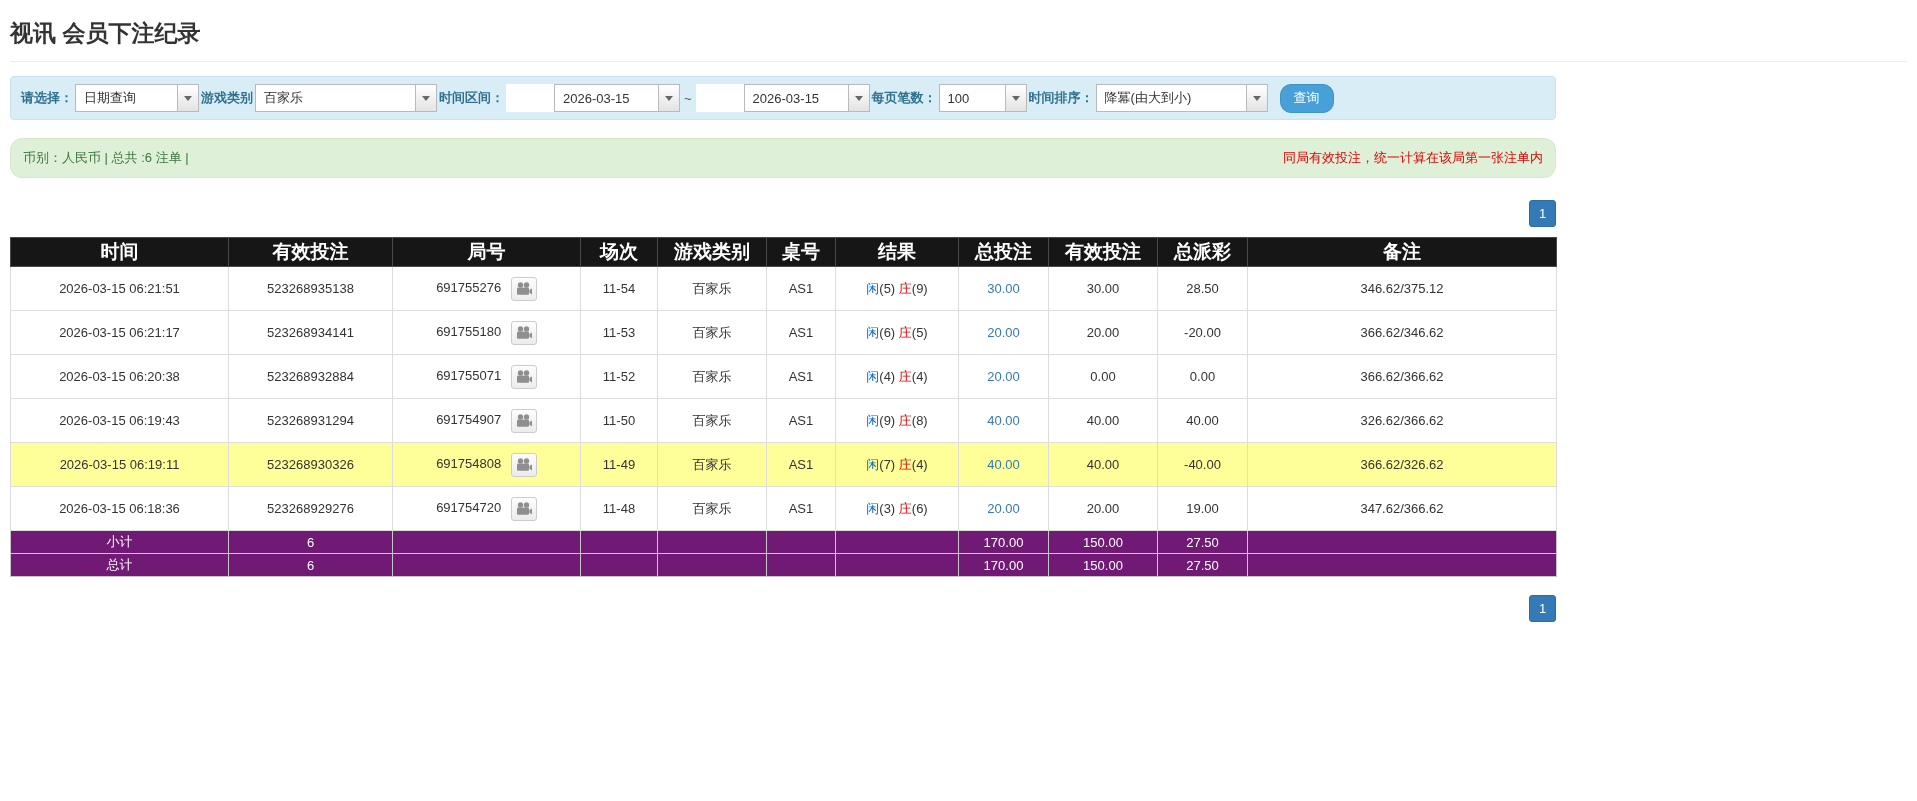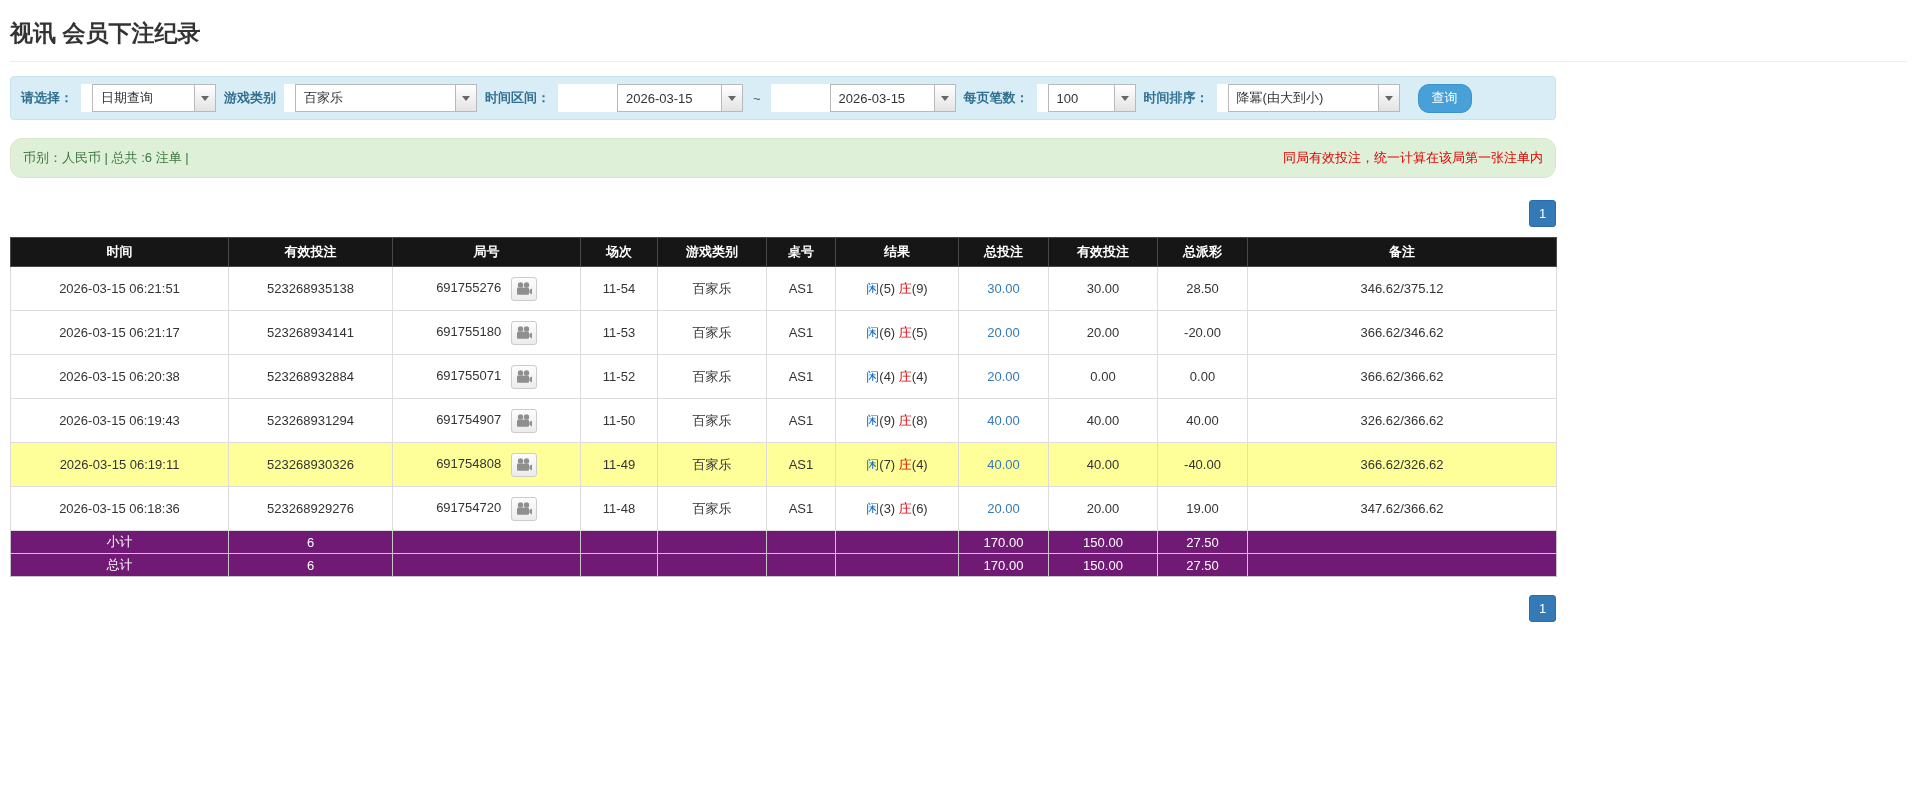--- a/index.html
+++ b/index.html
@@ -25,28 +25,28 @@
 
   
   .filter-bar {
     margin-top: 14px;
     background: #d9edf7;
     border: 1px solid #c8e2f0;
     border-radius: 4px;
     padding: 7px 10px;
     display: flex;
     align-items: center;
-    gap: 8px;
+    gap: 2px;
     width: 1546px;
     height: 44px;
   }
   .flabel { color: #31708f; font-weight: bold; white-space: nowrap; }
   .tilde { color: #555; padding: 0 2px; }
 
-  .combo { display: inline-flex; height: 28px; background: #fff; padding-left: 11px; }
+  .combo { display: inline-flex; height: 28px; background: #fff; }
   .combo input {
     height: 28px;
     border: 1px solid #b9b9b9;
     border-right: none;
     padding: 0 8px;
     font-size: 13px;
     color: #333;
     background: #fff;
     font-family: "Liberation Sans", "DejaVu Sans", sans-serif;
     outline: none;
@@ -117,21 +117,21 @@
   
   table.records {
     width: 1546px;
     border-collapse: collapse;
     table-layout: fixed;
   }
   table.records th {
     background: #161616;
     color: #fff;
     font-weight: bold;
-    font-size: 13px;
+    font-size: 19px;
     height: 29px;
     border: 1px solid #4a4a4a;
     text-align: center;
   }
   table.records td {
     border: 1px solid #ddd;
     height: 44px;
     text-align: center;
     font-size: 13px;
     color: #333;

